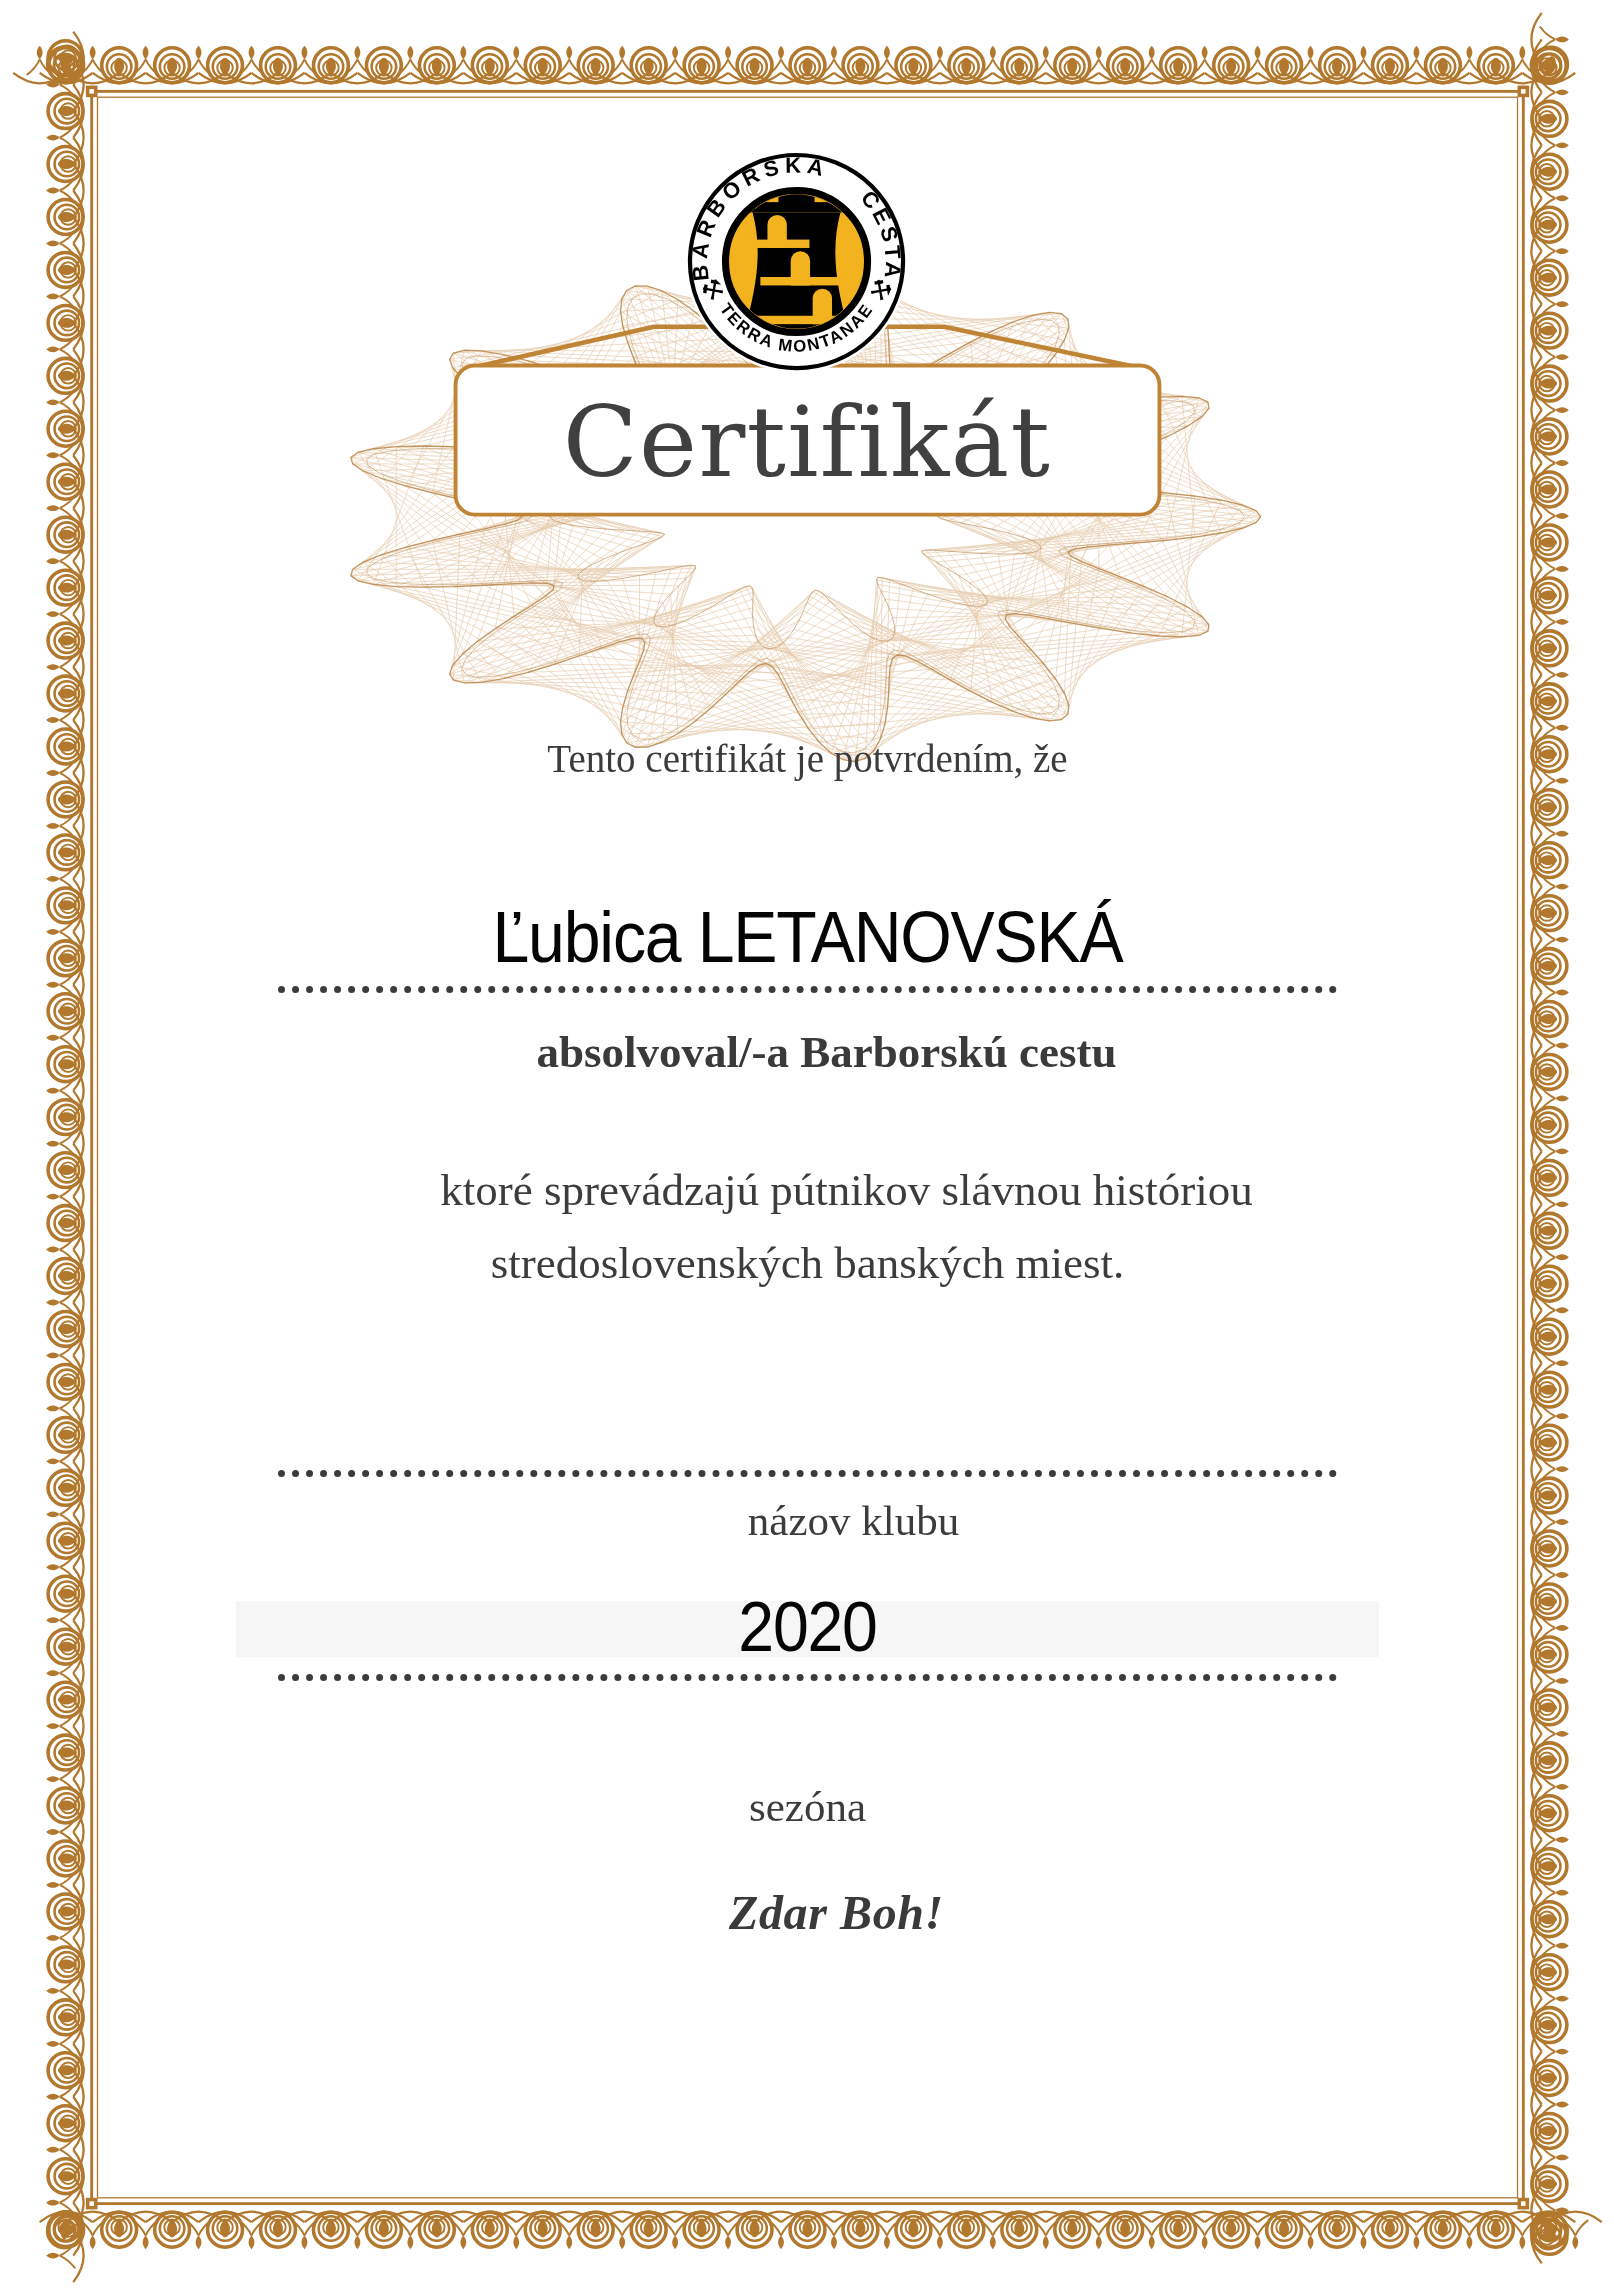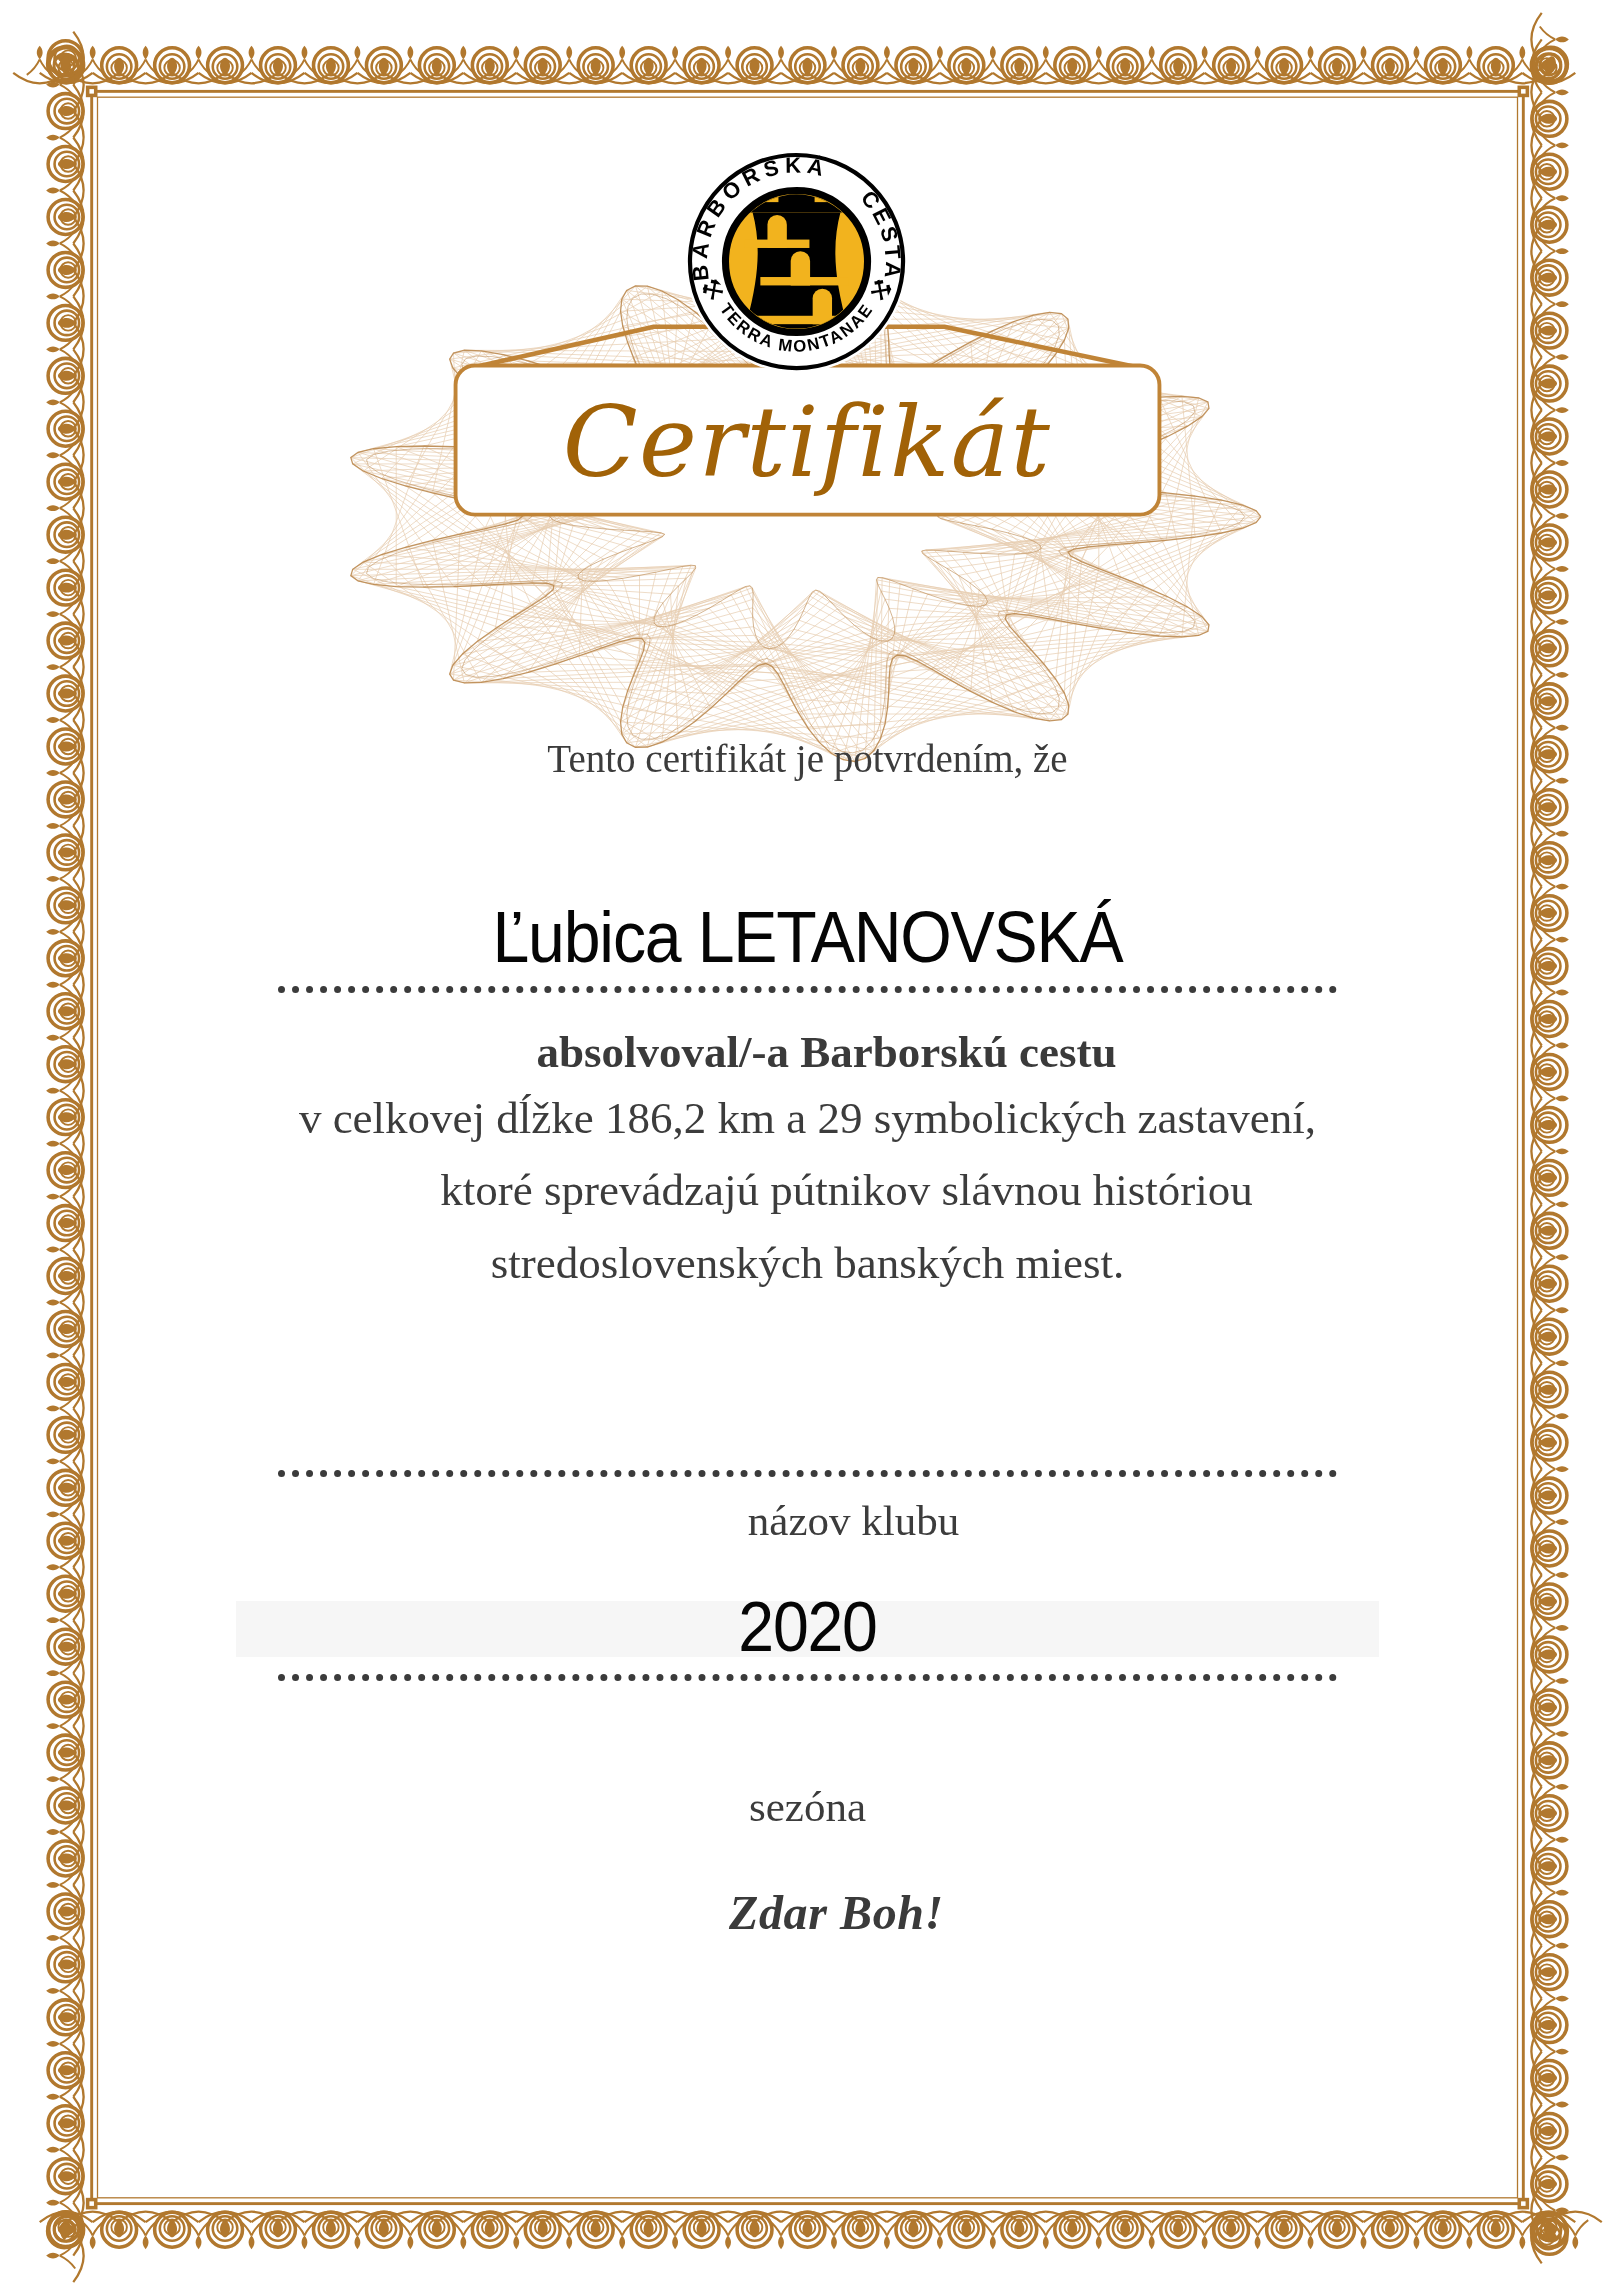--- a/index.html
+++ b/index.html
@@ -4,21 +4,21 @@
 <style>
   html,body{margin:0;padding:0;background:#ffffff;}
   .page{position:relative;width:1615px;height:2295px;background:#ffffff;overflow:hidden;
         font-family:"Liberation Serif", serif;}
   .layer{position:absolute;left:0;top:0;width:1615px;height:2295px;}
   .txt{position:absolute;left:0;width:1615px;text-align:center;white-space:nowrap;}
   .serif{font-family:"Liberation Serif", serif;color:#3c3c3c;}
   .sans{font-family:"Liberation Sans", sans-serif;color:#050505;}
   .condensed{transform:scaleX(0.92);}
   .script-title{position:absolute;left:455px;width:704px;top:385px;text-align:center;
-      font-family:"DejaVu Serif", serif;font-style:italic;font-size:98px;color:#a16207;
+      font-family:"DejaVu Serif", serif;font-size:98px;color:#404040;
       letter-spacing:1.3px;}
   .intro{top:738px;font-size:39px;line-height:1.1;}
   .name{top:898px;font-size:72px;line-height:1.1;letter-spacing:-1.3px;}
   .dotted{position:absolute;height:0;border-bottom:7px dotted #3b3b3b;left:278px;width:1059px;}
   .dot1{top:986px;}
   .dot2{top:1470px;}
   .dot3{top:1674px;}
   .achievement{top:1026px;font-size:45px;font-weight:bold;color:#3a3a3a;padding-left:19px;}
   .descline{font-size:45px;line-height:1.1;}
   .d1{top:1094px;} .d2{top:1166px;margin-left:39px;} .d3{top:1239px;text-align:center;}
@@ -1053,21 +1053,20 @@
       <text class="hammer" x="1362" y="462" font-size="38" text-anchor="middle" fill="#000000" transform="rotate(35 1362 450)">⚒</text>
     </g>
   </svg>
 
   <div class="script-title">Certifikát</div>
 
   <div class="txt serif intro">Tento certifikát je potvrdením, že</div>
   <div class="txt sans name condensed">Ľubica LETANOVSKÁ</div>
   <div class="dotted dot1"></div>
   <div class="txt serif achievement">absolvoval/-a Barborskú cestu</div>
-  <div class="txt serif descline d1">v celkovej dĺžke 186,2 km a 29 symbolických zastavení,</div>
   <div class="txt serif descline d2">ktoré sprevádzajú pútnikov slávnou históriou</div>
   <div class="txt serif descline d3">stredoslovenských banských miest.</div>
 
   <div class="dotted dot2"></div>
   <div class="txt serif clublabel">názov klubu</div>
 
   <div class="fieldband"></div>
   <div class="txt sans season condensed">2020</div>
   <div class="dotted dot3"></div>
   <div class="txt serif seasonlabel">sezóna</div>

